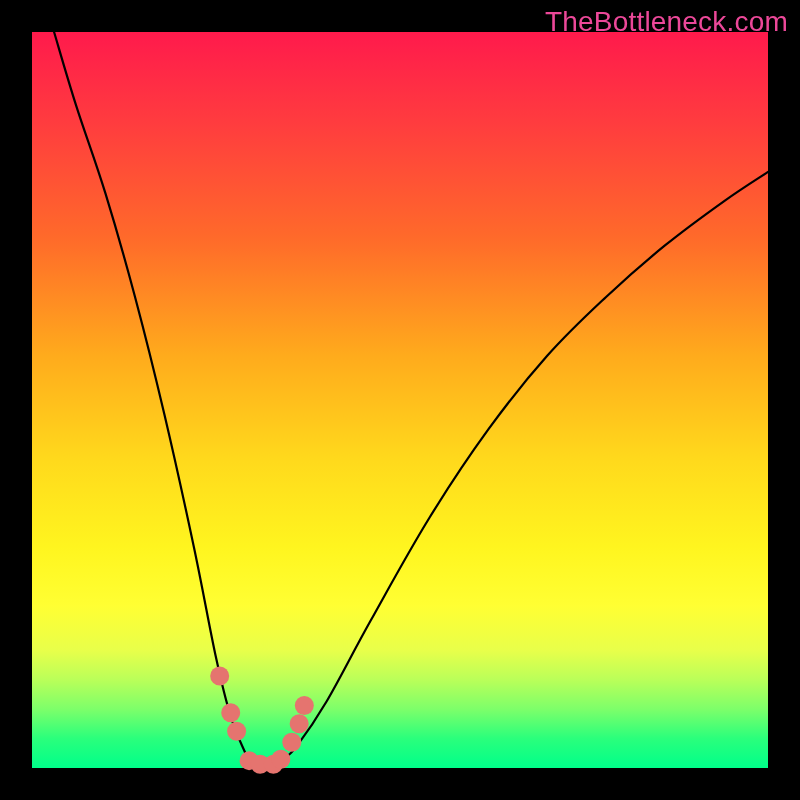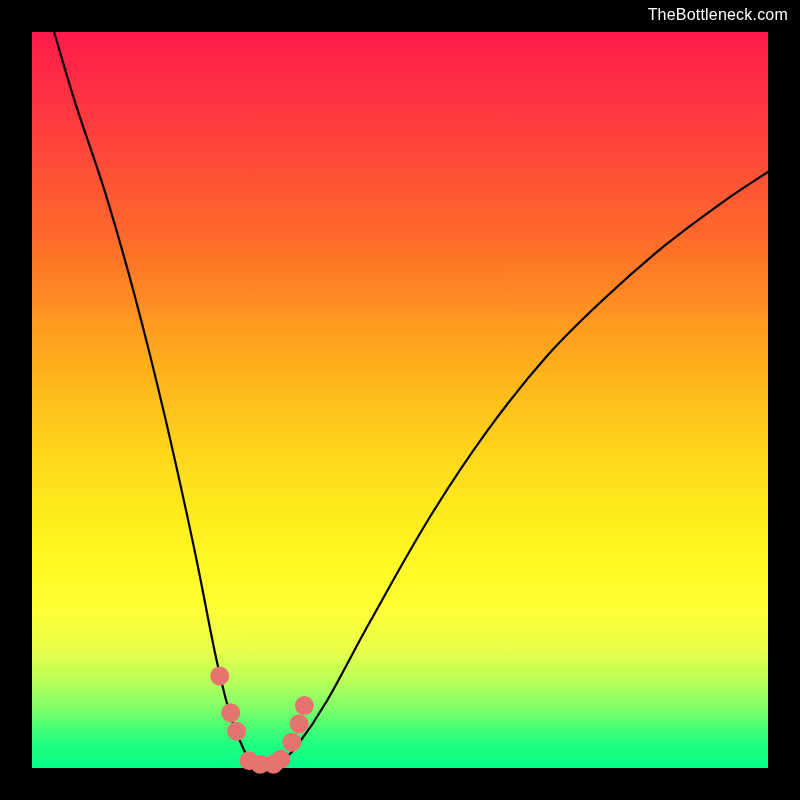--- a/index.html
+++ b/index.html
@@ -45,22 +45,22 @@
     position: absolute;
     top: 0; left: 0;
     width: 736px;
     height: 736px;
     overflow: visible;
   }
   .watermark {
     position: absolute;
     top: 6px;
     right: 12px;
-    color: #ffffff;
-    font-size: 16px;
+    color: #ec4899;
+    font-size: 28px;
     font-weight: 400;
     letter-spacing: 0.2px;
     user-select: none;
   }
 </style>
 </head>
 <body>
 
 <div class="frame">
 

